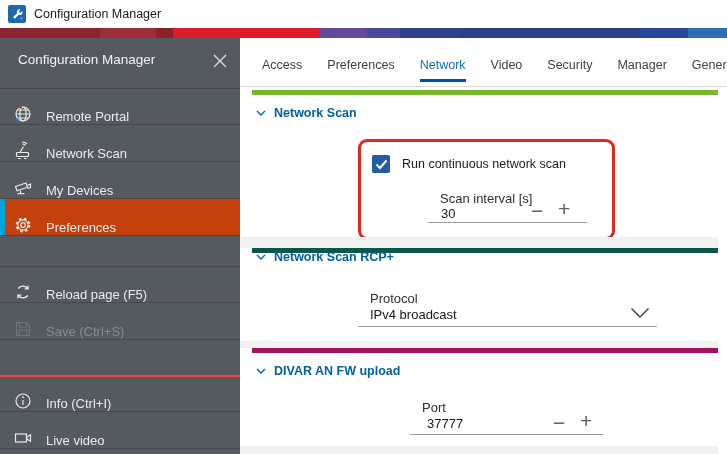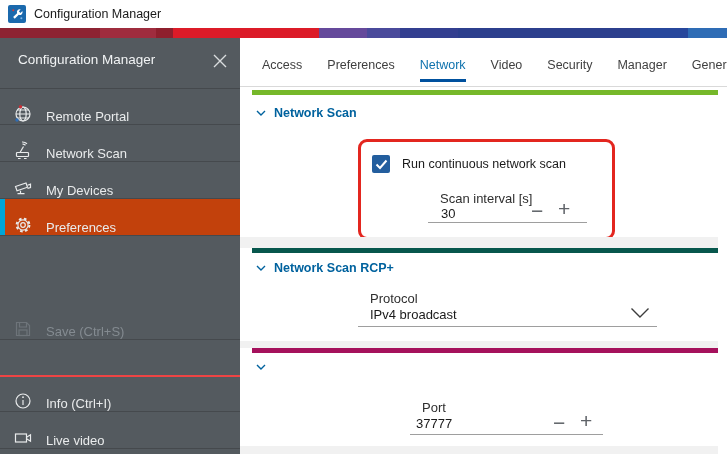--- a/index.html
+++ b/index.html
@@ -134,20 +134,31 @@
     <span class="icn">
       <svg width="20" height="20" viewBox="0 0 20 20" fill="none" stroke="#e9ebec">
         <circle cx="10" cy="10" r="6.4" stroke-width="2" stroke-dasharray="2.6 2.45"></circle>
         <circle cx="10" cy="10" r="5.1" stroke-width="1.1"></circle>
         <circle cx="10" cy="10" r="2.3" stroke-width="1.2"></circle>
       </svg>
     </span>
     <span class="lbl">Preferences</span>
   </div>
 
+  <div class="sb-row" style="top:228px; border-top:1px solid #45494d">
+    <span class="icn">
+      <svg width="20" height="20" viewBox="0 0 20 20" fill="none" stroke="#e9ebec" stroke-width="1.3">
+        <path d="M5.2 6.5A6 6 0 0 1 15 6.8"></path>
+          <path d="M14.8 13.5A6 6 0 0 1 5 13.2"></path>
+        <path d="M15 3.4v3.4h-3.4"></path>
+          <path d="M5 16.6v-3.4h3.4"></path>
+      </svg>
+    </span>
+    <span class="lbl">Reload page (F5)</span>
+  </div>
 
   <div class="sb-row disabled" style="top:265px">
     <span class="icn">
       <svg width="20" height="20" viewBox="0 0 20 20" fill="none" stroke="#848b91" stroke-width="1.2">
         <path d="M3.5 3.5h10l3 3v10h-13z"></path>
         <path d="M6.5 3.5v4.5h7V3.5"></path>
         <rect x="6" y="11" width="8" height="5.5"></rect>
       </svg>
     </span>
     <span class="lbl">Save (Ctrl+S)</span>
@@ -209,21 +220,21 @@
 
   <span class="field-label" style="left:200px; top:153px">Scan interval [s]</span>
   <span class="field-value" style="left:201px; top:168px">30</span>
   <div class="field-line" style="left:188px; top:184px; width:159px"></div>
   <span class="stepper" style="left:291px; top:162px">−</span>
   <span class="stepper" style="left:318px; top:160px">+</span>
 
   <div class="gap-strip" style="top:199px; height:11px"></div>
   <div class="accent-bar" style="top:210px; background:#07574d"></div>
 
-  <div class="section-head" style="left:16px; top:223px">
+  <div class="section-head" style="left:16px; top:212px">
     <svg width="10" height="7" viewBox="0 0 10 7">
         <path d="M1 1l4 4 4-4" fill="none" stroke="#00629e" stroke-width="1.4"></path>
       </svg>
     <span class="s-title">Network Scan RCP+</span>
   </div>
 
   <span class="field-label" style="left:130px; top:253px">Protocol</span>
   <span class="field-value" style="left:130px; top:269px">IPv4 broadcast</span>
   <div class="field-line" style="left:118px; top:288px; width:299px"></div>
   <span class="dd-chevron" style="left:390px; top:267px">
@@ -232,23 +243,24 @@
       </svg>
   </span>
 
   <div class="gap-strip" style="top:303px; height:7px"></div>
   <div class="accent-bar" style="top:310px; background:#a5115c"></div>
 
   <div class="section-head" style="left:16px; top:326px">
     <svg width="10" height="7" viewBox="0 0 10 7">
         <path d="M1 1l4 4 4-4" fill="none" stroke="#00629e" stroke-width="1.4"></path>
       </svg>
+    <span class="s-title">DIVAR AN FW upload</span>
   </div>
 
   <span class="field-label" style="left:182px; top:362px">Port</span>
-  <span class="field-value" style="left:176px; top:378px">37777</span>
+  <span class="field-value" style="left:187px; top:378px">37777</span>
   <div class="field-line" style="left:170px; top:396px; width:193px"></div>
   <span class="stepper" style="left:313px; top:374px">−</span>
   <span class="stepper" style="left:340px; top:372px">+</span>
 
   <div class="gap-strip" style="top:408px; height:8px"></div>
 
 </div>
 
 </body></html>

